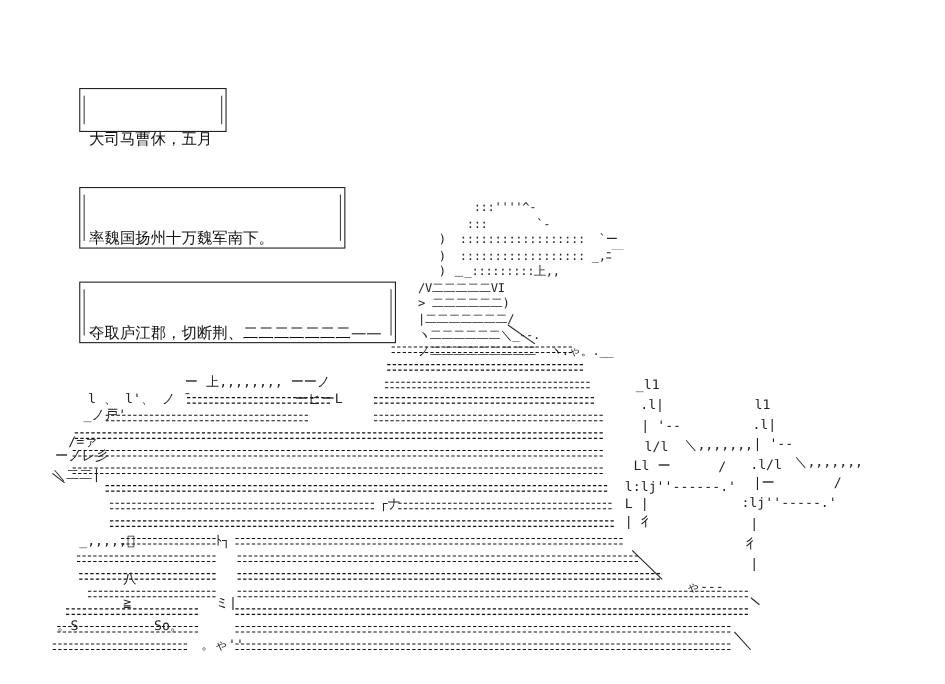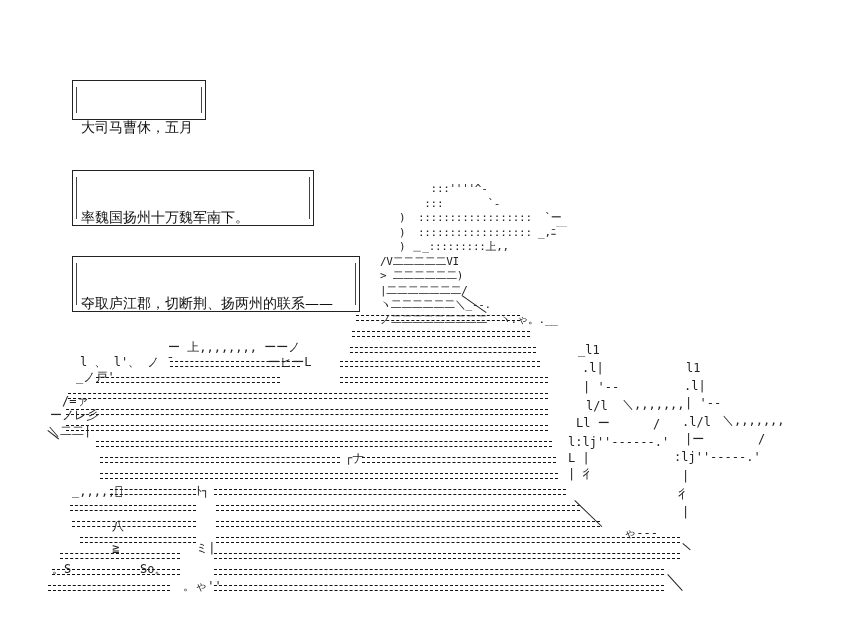--- a/index.html
+++ b/index.html
@@ -26,21 +26,21 @@
 
 <div class="caption-box" style="left:72px; top:80px; width:114px; height:30px;">
   <span class="line">大司马曹休，五月</span>
 </div>
 
 <div class="caption-box" style="left:72px; top:170px; width:222px; height:46px;">
   <span class="line">率魏国扬州十万魏军南下。</span>
 </div>
 
 <div class="caption-box" style="left:72px; top:256px; width:268px; height:46px;">
-  <span class="line">夺取庐江郡，切断荆、扬两州的联系——</span>
+  <span class="line">夺取庐江郡，切断荆、二二二二二二二——</span>
 </div>
 
 <div id="ship-art">
 
   <div class="art" id="tower" style="left:380px; top:182px; font-size:11px; line-height:14.5px;">        :::''''^-
        :::       `-
    )  ::::::::::::::::::  `ー
    )  :::::::::::::::::: _,ﾆ￣
    ) ＿_:::::::::上,,
 /V二二二二二VI
@@ -163,21 +163,21 @@
         <div class="dash b" style="left: 0px; right: 0px;"></div>
       </div>
     </div>
 
   <div id="glyphs">
       <span class="glyph" style="left: 168px; top: 341px;">ー 上,,,,,,,, ーーノ</span>
       <span class="glyph" style="left: 80px; top: 356px;">l 、 l'、 ノ ̄</span>
       <span class="glyph" style="left: 268px; top: 356px;">ーヒーL</span>
       <span class="glyph" style="left: 76px; top: 371px;">_ノ戸'</span>
       <span class="glyph" style="left: 62px; top: 395px;">/=ァ</span>
-      <span class="glyph" style="left: 50px; top: 409px;">ーノレ彡</span>
+      <span class="glyph" style="left: 50px; top: 409px; font-family: Liberation Mono, monospace;">ーノレ彡</span>
       <span class="glyph" style="left: 48px; top: 425px;">＼二二|</span>
       <span class="glyph" style="left: 72px; top: 485px;">_,,,,,ﾞ</span>
       <span class="glyph" style="left: 196px; top: 485px;">ﾄ┐</span>
       <span class="glyph" style="left: 345px; top: 452px;">┌ナ</span>
       <span class="glyph" style="left: 112px; top: 520px;">八</span>
       <span class="glyph" style="left: 112px; top: 542px;">≧</span>
       <span class="glyph" style="left: 196px; top: 542px;">ミ|</span>
       <span class="glyph" style="left: 52px; top: 563px;">。S</span>
       <span class="glyph" style="left: 140px; top: 563px;">So。</span>
       <span class="glyph" style="left: 183px; top: 580px;">。ゃ''</span>

